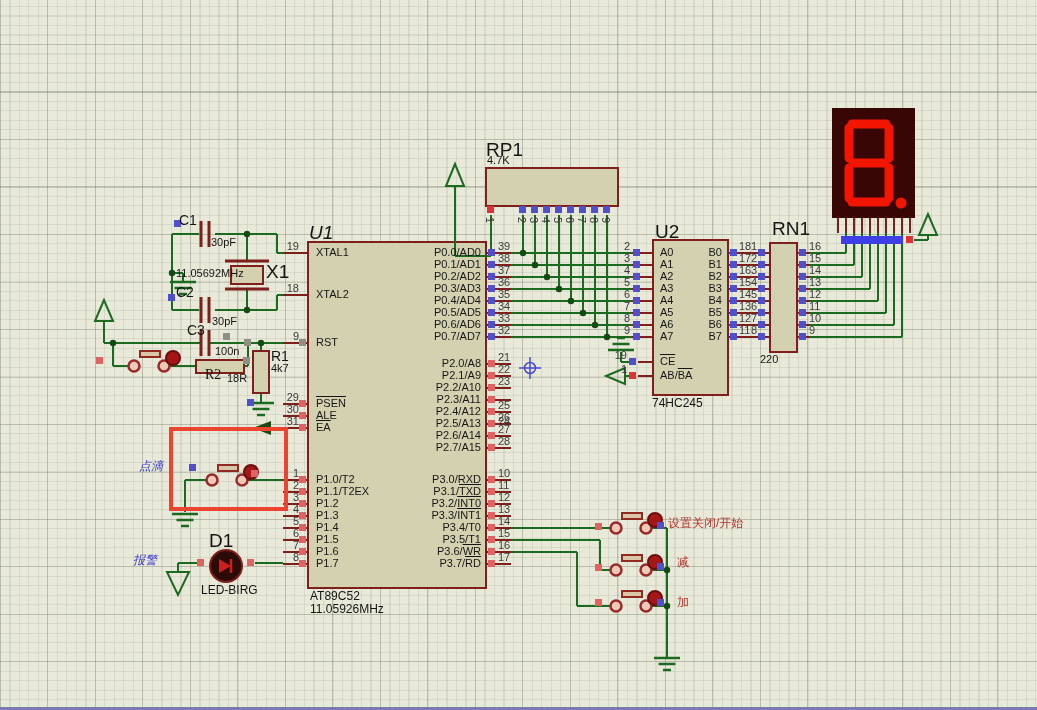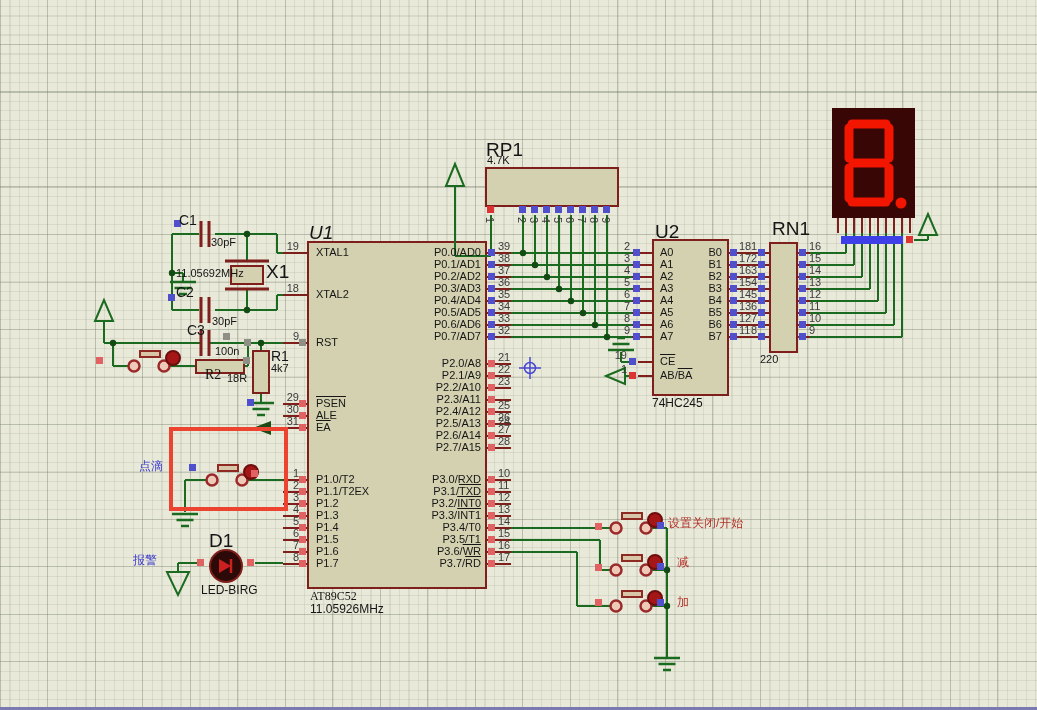--- a/index.html
+++ b/index.html
@@ -13,21 +13,21 @@
       repeating-linear-gradient(90deg, rgba(140,150,125,.18) 0 1px, transparent 1px 9.5px);
     font-family:"Liberation Sans",sans-serif;
   }
   svg{position:absolute;left:0;top:0;}
   .t{position:absolute;white-space:nowrap;color:#151515;line-height:1.15;}
   .ref{font-size:14px;}
   .ref-lg{font-size:19px;}
   .val{font-size:11px;}
   .num{font-size:11px;color:#3a3a3a;}
   .pin{font-size:11px;color:#161616;}
-  .blue{color:#3a3ace;}
+  .blue{color:#3a3ace;font-style:italic;}
   .redtx{color:#b23228;}
   .ov{text-decoration:overline;}
   .rot{transform:rotate(90deg);transform-origin:0 0;}
   #bottom-edge{position:absolute;left:0;top:707px;width:1037px;height:3px;background:#7a7ab0;}
 </style>
 </head>
 <body>
 
 <div id="stage">
   <svg id="sch-svg" width="1037" height="710">
@@ -392,21 +392,21 @@
         <rect x="595" y="564" width="7" height="7" fill="#e06262"></rect>
         <rect x="657" y="563" width="7" height="7" fill="#5050cc"></rect>
         <rect x="595" y="599" width="7" height="7" fill="#e06262"></rect>
         <rect x="657" y="599" width="7" height="7" fill="#5050cc"></rect>
       </g>
 
     <rect x="171" y="429" width="115" height="80" fill="none" stroke="#ec4430" stroke-width="4"></rect>
   </svg>
 
   <span class="t ref-lg" style="left:309px;top:222px;font-style:italic;">U1</span>
-  <span class="t val" style="left:310px;top:590px;font-size:12px;font-family:Liberation Serif, serif;">AT89C52</span>
+  <span class="t val" style="left:310px;top:590px;font-size:12px;">AT89C52</span>
   <span class="t val" style="left:310px;top:603px;font-size:12px;">11.05926MHz</span>
 
   <span class="t ref-lg" style="left:655px;top:221px;">U2</span>
   <span class="t val" style="left:652px;top:397px;font-size:12px;">74HC245</span>
 
   <span class="t ref-lg" style="left:486px;top:139px;">RP1</span>
   <span class="t val" style="left:487px;top:154px;">4.7K</span>
 
   <span class="t ref-lg" style="left:772px;top:218px;">RN1</span>
   <span class="t val" style="left:760px;top:353px;">220</span>

